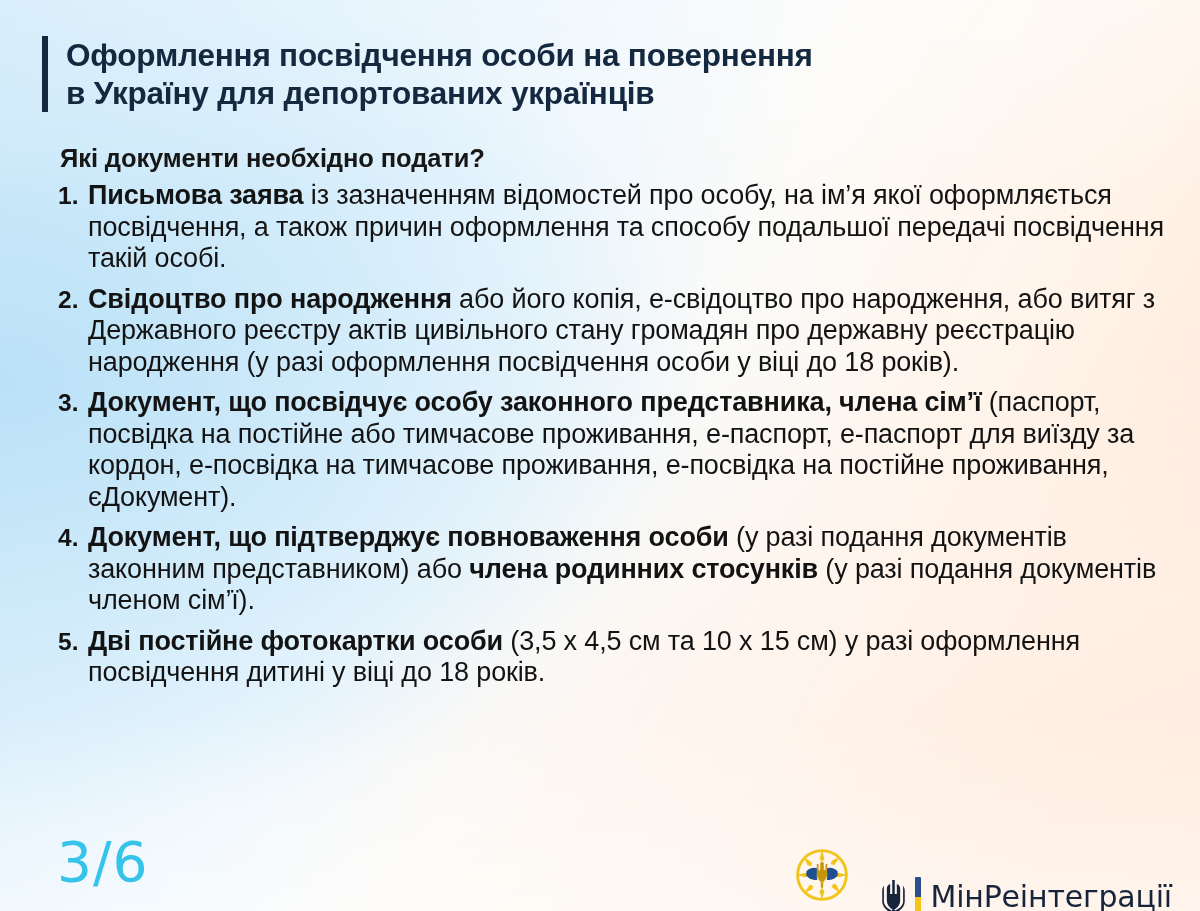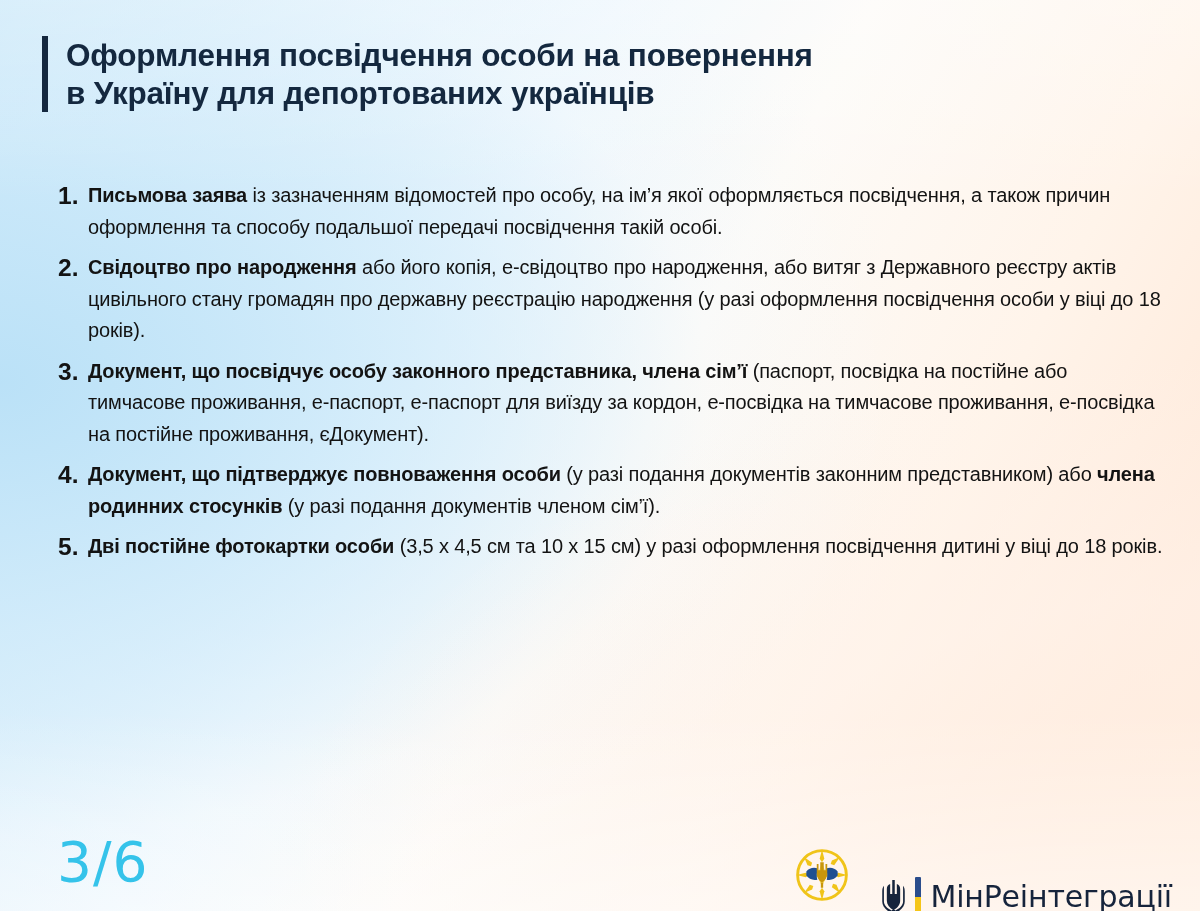--- a/index.html
+++ b/index.html
@@ -92,21 +92,21 @@
     flex: 0 0 auto;
     min-width: 30px;
     font-size: 24.5px;
     line-height: 31.5px;
     font-weight: bold;
     color: #131313;
     text-align: left;
   }
   .doc-body {
     flex: 1 1 auto;
-    font-size: 20px;
+    font-size: 27px;
     line-height: 31.5px;
     color: #131313;
     letter-spacing: -0.15px;
   }
   .doc-body b {
     font-weight: bold;
   }
 
   
   .note {
@@ -179,20 +179,21 @@
 
 <div class="page">
   <div class="content">
 
     <div class="title-block">
       <div class="title-bar"></div>
       <div class="title-text">Оформлення посвідчення особи на повернення
 в Україну для депортованих українців</div>
     </div>
 
+    <div class="subtitle">Які документи необхідно подати?</div>
 
     <div class="doc-list">
 
       <div class="doc-item">
         <div class="doc-num">1.</div>
         <div class="doc-body"><b>Письмова заява</b><span> із зазначенням відомостей про особу, на ім’я якої оформляється посвідчення, а також причин оформлення та способу подальшої передачі посвідчення такій особі.</span></div>
       </div>
 
       <div class="doc-item">
         <div class="doc-num">2.</div>

